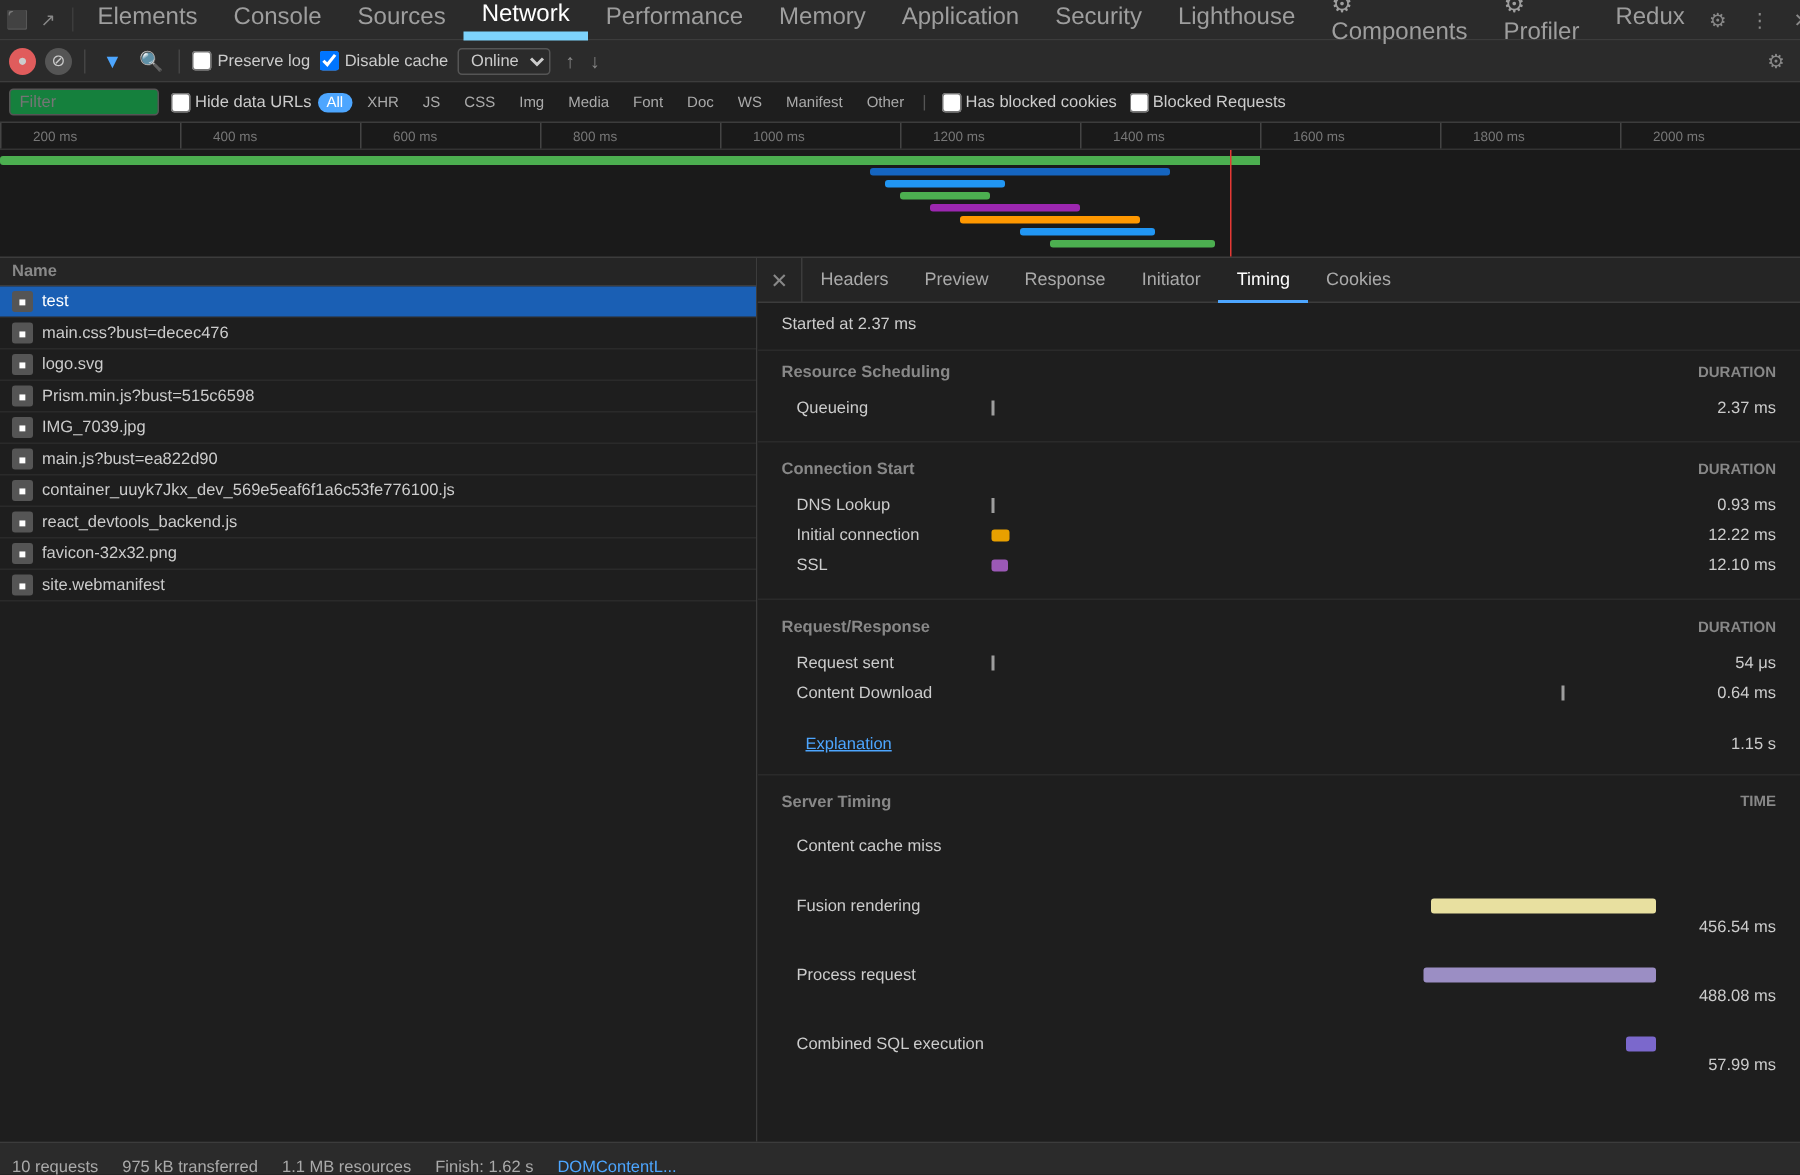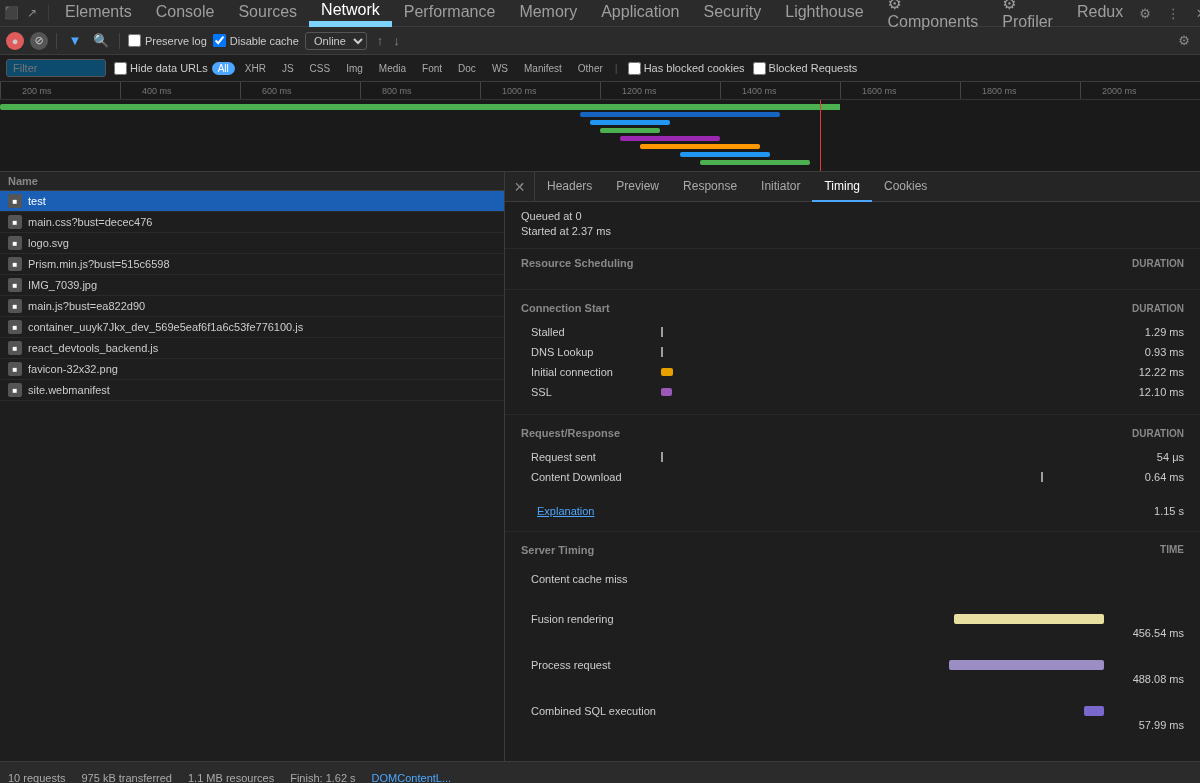--- a/index.html
+++ b/index.html
@@ -21,21 +21,21 @@
     .toolbar-btn.gray { background: #555; }
     .toolbar-divider { width: 1px; height: 16px; background: #444; margin: 0 2px; }
     .toolbar-checkbox { display: flex; align-items: flex-end; gap: 4px; font-size: 11px; color: #ccc; cursor: pointer; }
     .toolbar-checkbox input { margin: 0; }
     .toolbar-select { background: #2b2b2b; border: 1px solid #555; color: #ccc; font-size: 11px; padding: 1px 4px; border-radius: 3px; cursor: pointer; text-align: right; }
     .toolbar-upload { color: #888; font-size: 13px; cursor: pointer; margin-left: 4px; }
     .toolbar-right { margin-left: auto; }
 
     
     .filter-bar { display: flex; align-items: center; background: #1e1e1e; border-bottom: 1px solid #3c3c3c; height: 27px; padding: 0 6px; gap: 4px; }
-    .filter-input { background: #0c4a6e; border: 1px solid #555; color: #ccc; font-size: 11px; padding: 2px 6px; border-radius: 3px; width: 100px; }
+    .filter-input { background: #15803d; border: 1px solid #555; color: #ccc; font-size: 11px; padding: 2px 6px; border-radius: 3px; width: 100px; }
     .filter-chip { padding: 1px 6px; border-radius: 10px; font-size: 10px; cursor: pointer; color: #aaa; background: transparent; }
     .filter-chip.active { background: #4da6ff; color: #fff; }
     .filter-checkbox { display: flex; align-items: center; gap: 3px; font-size: 11px; color: #ccc; margin-left: 4px; }
     .filter-sep { color: #555; margin: 0 2px; }
 
     
     .timeline { background: #1a1a1a; border-bottom: 1px solid #3c3c3c; height: 90px; position: relative; overflow: hidden; }
     .timeline-ruler { display: flex; height: 18px; border-bottom: 1px solid #333; padding-left: 0; }
     .ruler-tick { flex: 1; border-left: 1px solid #444; padding-left: 21px; font-size: 9px; color: #777; line-height: 18px; }
     .timeline-bars { position: relative; height: 72px; }
@@ -261,44 +261,43 @@
       <div class="timing-close">✕</div>
       <div class="timing-tab">Headers</div>
       <div class="timing-tab">Preview</div>
       <div class="timing-tab">Response</div>
       <div class="timing-tab">Initiator</div>
       <div class="timing-tab active">Timing</div>
       <div class="timing-tab">Cookies</div>
     </div>
 
     <div class="timing-info">
-      <div class="timing-info-row">Queued at 0</div>
       <div class="timing-info-row">Started at 2.37 ms</div>
     </div>
 
     <div class="timing-section">
       <div class="timing-section-header">
         <span class="timing-section-title">Resource Scheduling</span>
         <span class="timing-section-duration">DURATION</span>
       </div>
+      <div class="timing-row">
+        <span class="timing-row-label">Queueing</span>
+        <div class="timing-row-bar-area">
+          <div class="timing-row-tick" style="left:0;background:#9e9e9e;"></div>
+        </div>
+        <span class="timing-row-value">2.37 ms</span>
+      </div>
     </div>
 
     <div class="timing-divider"></div>
 
     <div class="timing-section">
       <div class="timing-section-header">
         <span class="timing-section-title">Connection Start</span>
         <span class="timing-section-duration">DURATION</span>
-      </div>
-      <div class="timing-row">
-        <span class="timing-row-label">Stalled</span>
-        <div class="timing-row-bar-area">
-          <div class="timing-row-tick" style="left:0;background:#9e9e9e;"></div>
-        </div>
-        <span class="timing-row-value">1.29 ms</span>
       </div>
       <div class="timing-row">
         <span class="timing-row-label">DNS Lookup</span>
         <div class="timing-row-bar-area">
           <div class="timing-row-tick" style="left:0;background:#9e9e9e;"></div>
         </div>
         <span class="timing-row-value">0.93 ms</span>
       </div>
       <div class="timing-row">
         <span class="timing-row-label">Initial connection</span>

